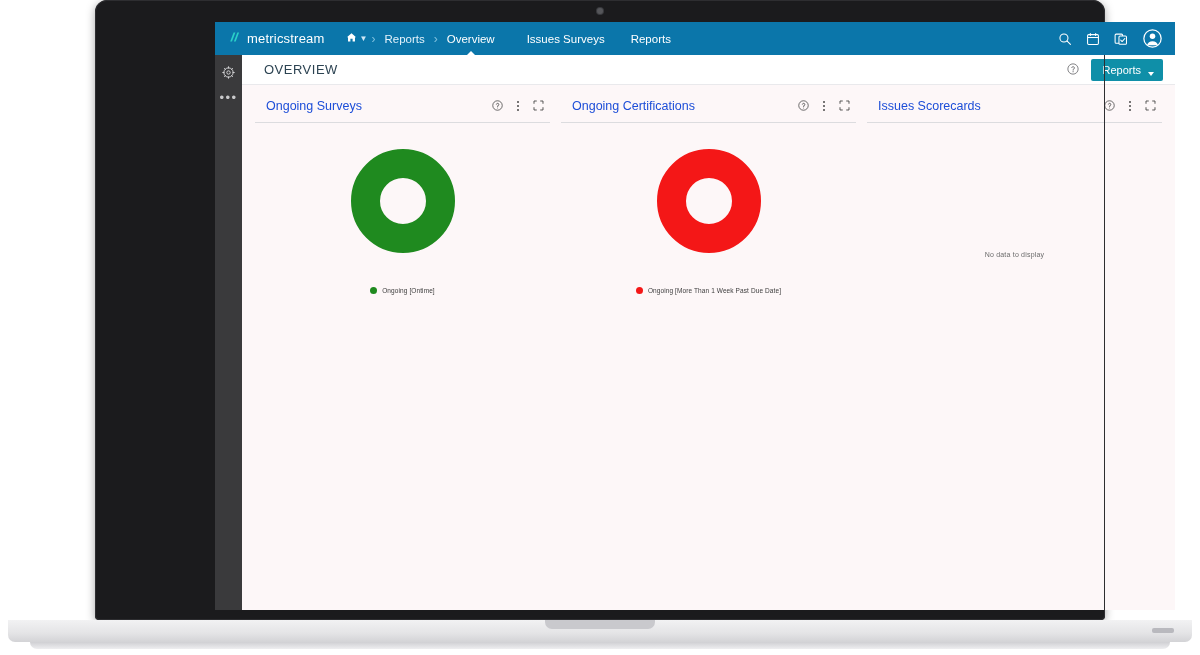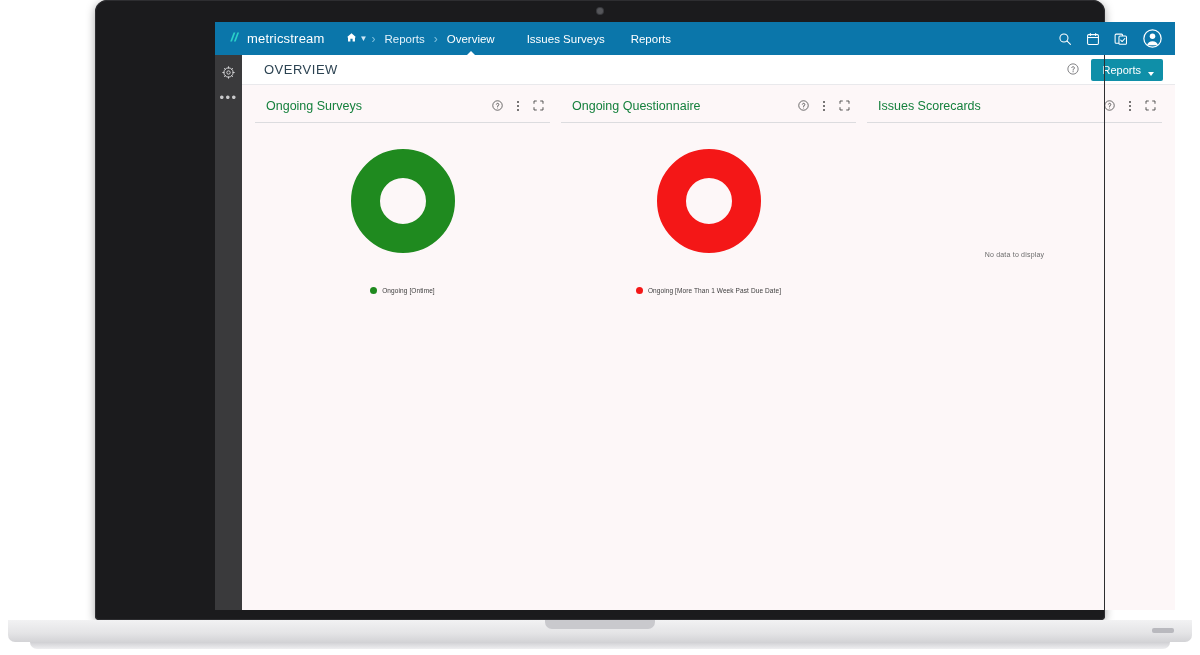--- a/index.html
+++ b/index.html
@@ -255,21 +255,21 @@
   }
 
   .widget-header {
     display: flex; align-items: center;
     border-bottom: 1px solid #dcdcdf;
     padding: 0 3px 8px 11px;
     height: 26px;
   }
   .widget-title {
     font-size: 12.5px;
-    color: #15803d;
+    color: #1d4ed8;
     font-weight: 400;
     white-space: nowrap;
     overflow: hidden;
     text-overflow: ellipsis;
   }
   .widget-tools {
     margin-left: auto;
     display: flex; align-items: center;
     gap: 11px;
     padding-right: 3px;
@@ -478,21 +478,21 @@
                   </div>
                   <div class="chart-legend">
                     <span class="legend-swatch" style="background:#1f8a1f"></span>
                     <span class="legend-label">Ongoing [Ontime]</span>
                   </div>
                 </div>
               </div>
 
               <div class="widget">
                 <div class="widget-header">
-                  <div class="widget-title">Ongoing Questionnaire</div>
+                  <div class="widget-title">Ongoing Certifications</div>
                   <div class="widget-tools">
                     <span class="widget-tool">
                       <svg width="11" height="11" viewBox="0 0 13 13">
                         <circle cx="6.5" cy="6.5" r="5.6" fill="none" stroke="#4a4a4a" stroke-width="0.95"></circle>
                         <path d="M5.2 5.0 a1.45 1.45 0 1 1 1.5 1.8 v0.9" fill="none" stroke="#4a4a4a" stroke-width="0.95" stroke-linecap="round"></path>
                         <circle cx="6.6" cy="9.4" r="0.58" fill="#4a4a4a"></circle>
                       </svg>
                     </span>
                     <span class="widget-tool kebab">
                         <i></i>

